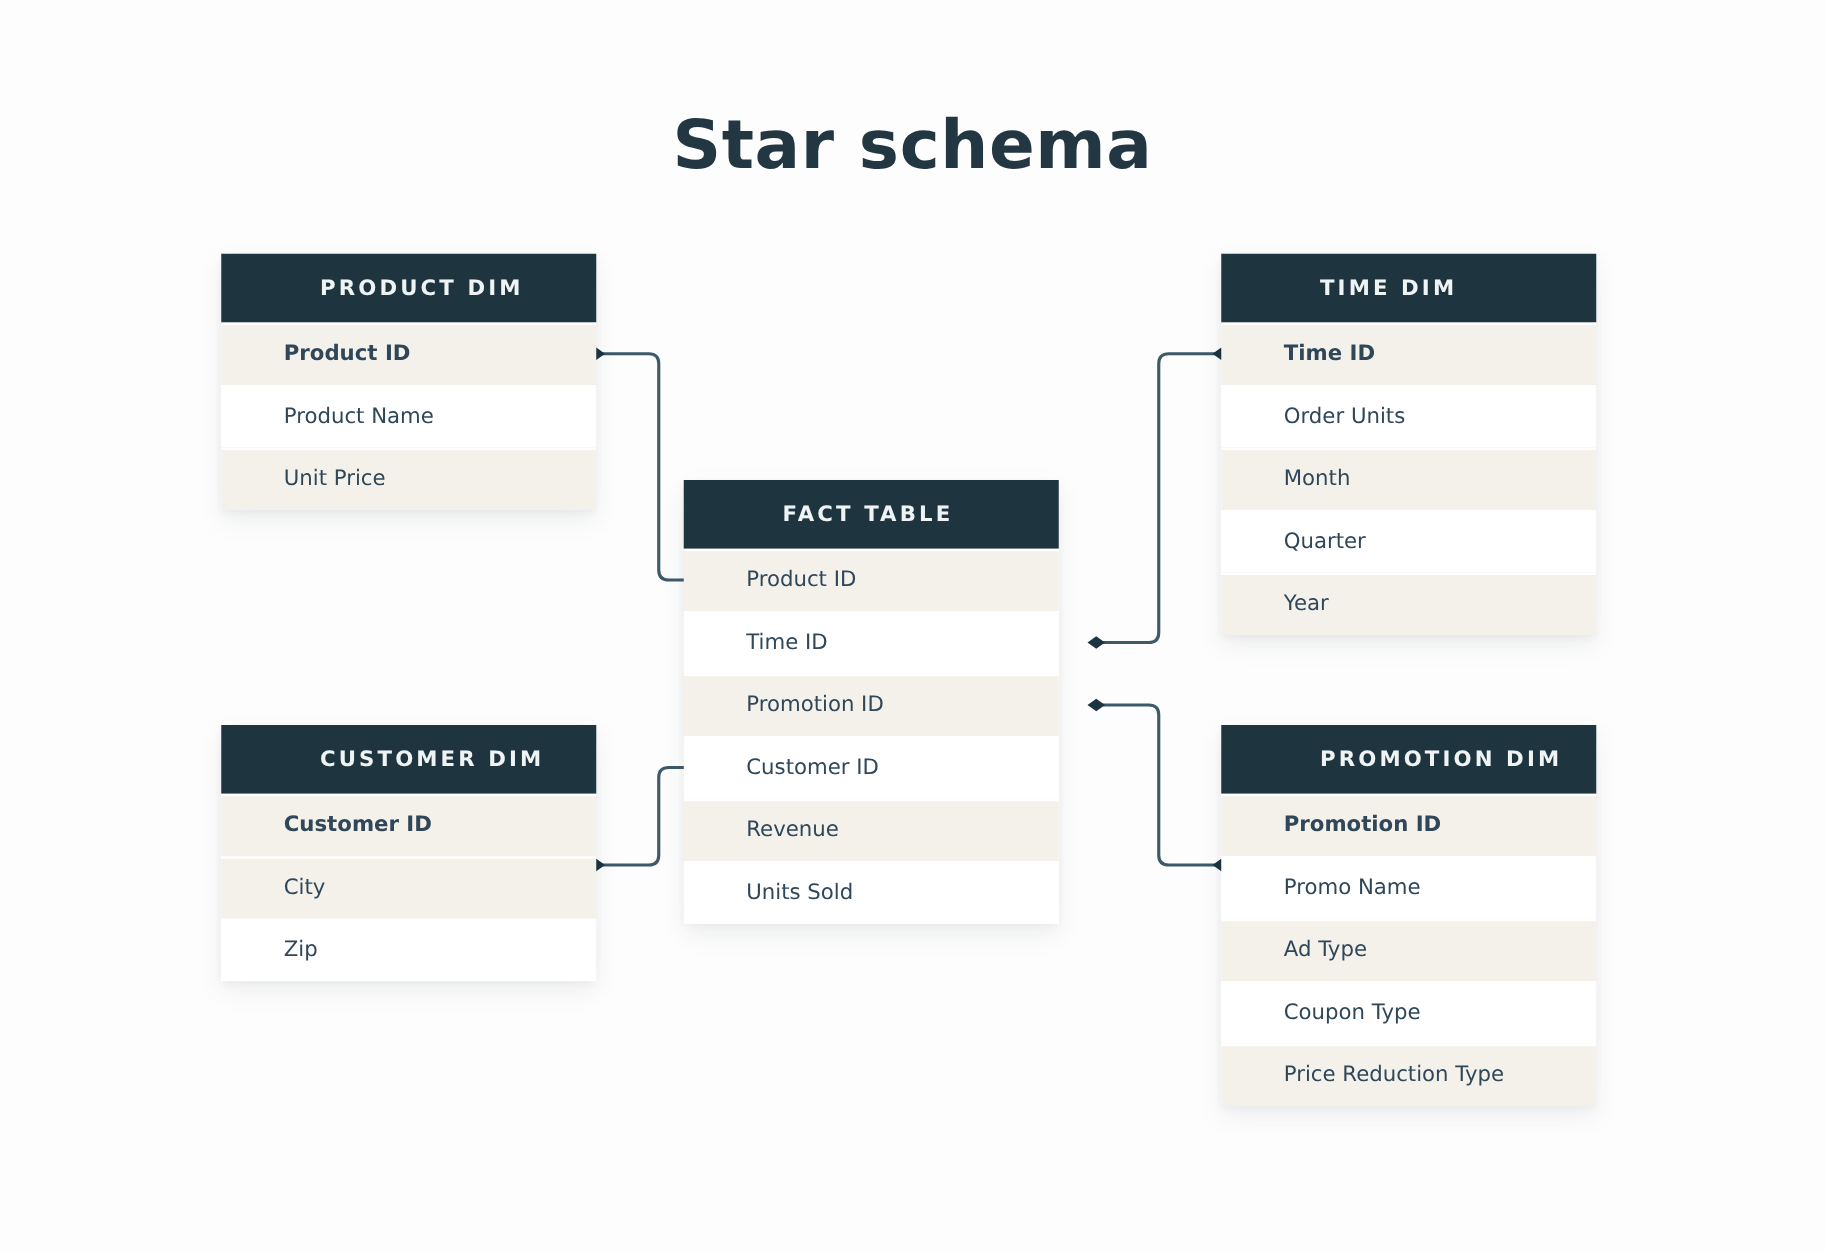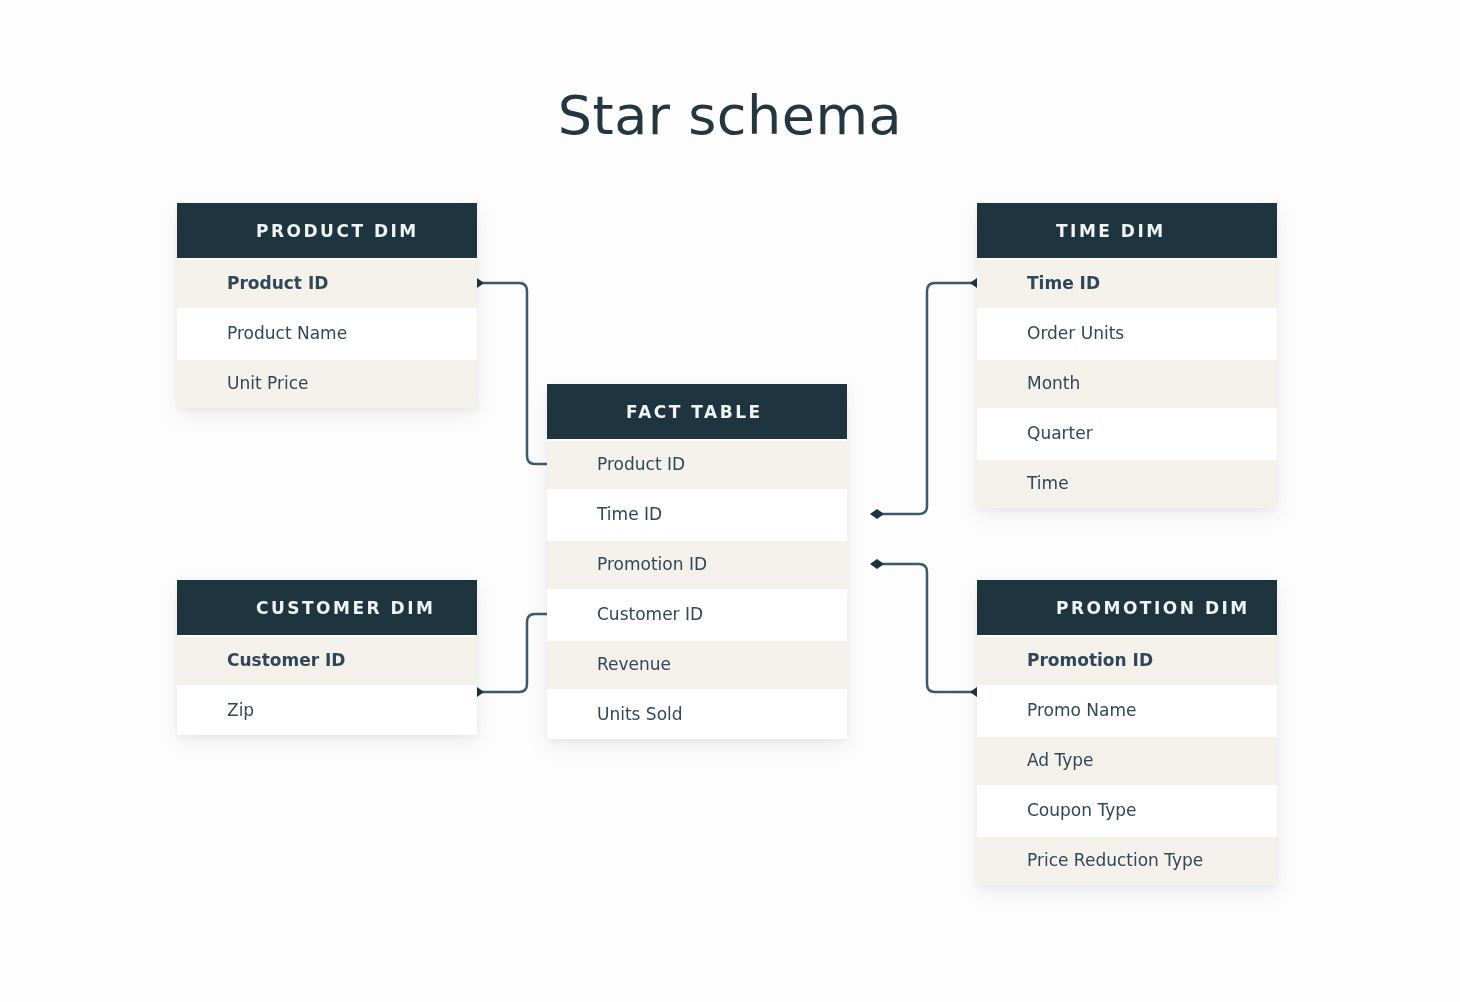--- a/index.html
+++ b/index.html
@@ -26,21 +26,21 @@
     width: 1460px;
     height: 1002px;
   }
   .title {
     position: absolute;
     top: 84px;
     left: 0;
     width: 100%;
     text-align: center;
     font-size: 54px;
-    font-weight: 400;
+    font-weight: 700;
     letter-spacing: 0.5px;
     color: var(--title-color);
   }
   .connectors {
     position: absolute;
     top: 0; left: 0;
     width: 1460px; height: 1002px;
     pointer-events: none;
   }
   .connectors path {
@@ -123,40 +123,41 @@
   </div>
 
   <div class="table t-time">
     <div class="table-header">
       <span>TIME DIM</span>
     </div>
     <div class="row alt key">Time ID</div>
     <div class="row">Order Units</div>
     <div class="row alt">Month</div>
     <div class="row">Quarter</div>
-    <div class="row alt">Time</div>
+    <div class="row alt">Year</div>
   </div>
 
   <div class="table t-fact">
     <div class="table-header">
       <span>FACT TABLE</span>
     </div>
     <div class="row alt">Product ID</div>
     <div class="row">Time ID</div>
     <div class="row alt">Promotion ID</div>
     <div class="row">Customer ID</div>
     <div class="row alt">Revenue</div>
     <div class="row">Units Sold</div>
   </div>
 
   <div class="table t-customer">
     <div class="table-header">
       <span>CUSTOMER DIM</span>
     </div>
     <div class="row alt key">Customer ID</div>
+    <div class="row alt">City</div>
     <div class="row">Zip</div>
   </div>
 
   <div class="table t-promotion">
     <div class="table-header">
       <span>PROMOTION DIM</span>
     </div>
     <div class="row alt key">Promotion ID</div>
     <div class="row">Promo Name</div>
     <div class="row alt">Ad Type</div>

